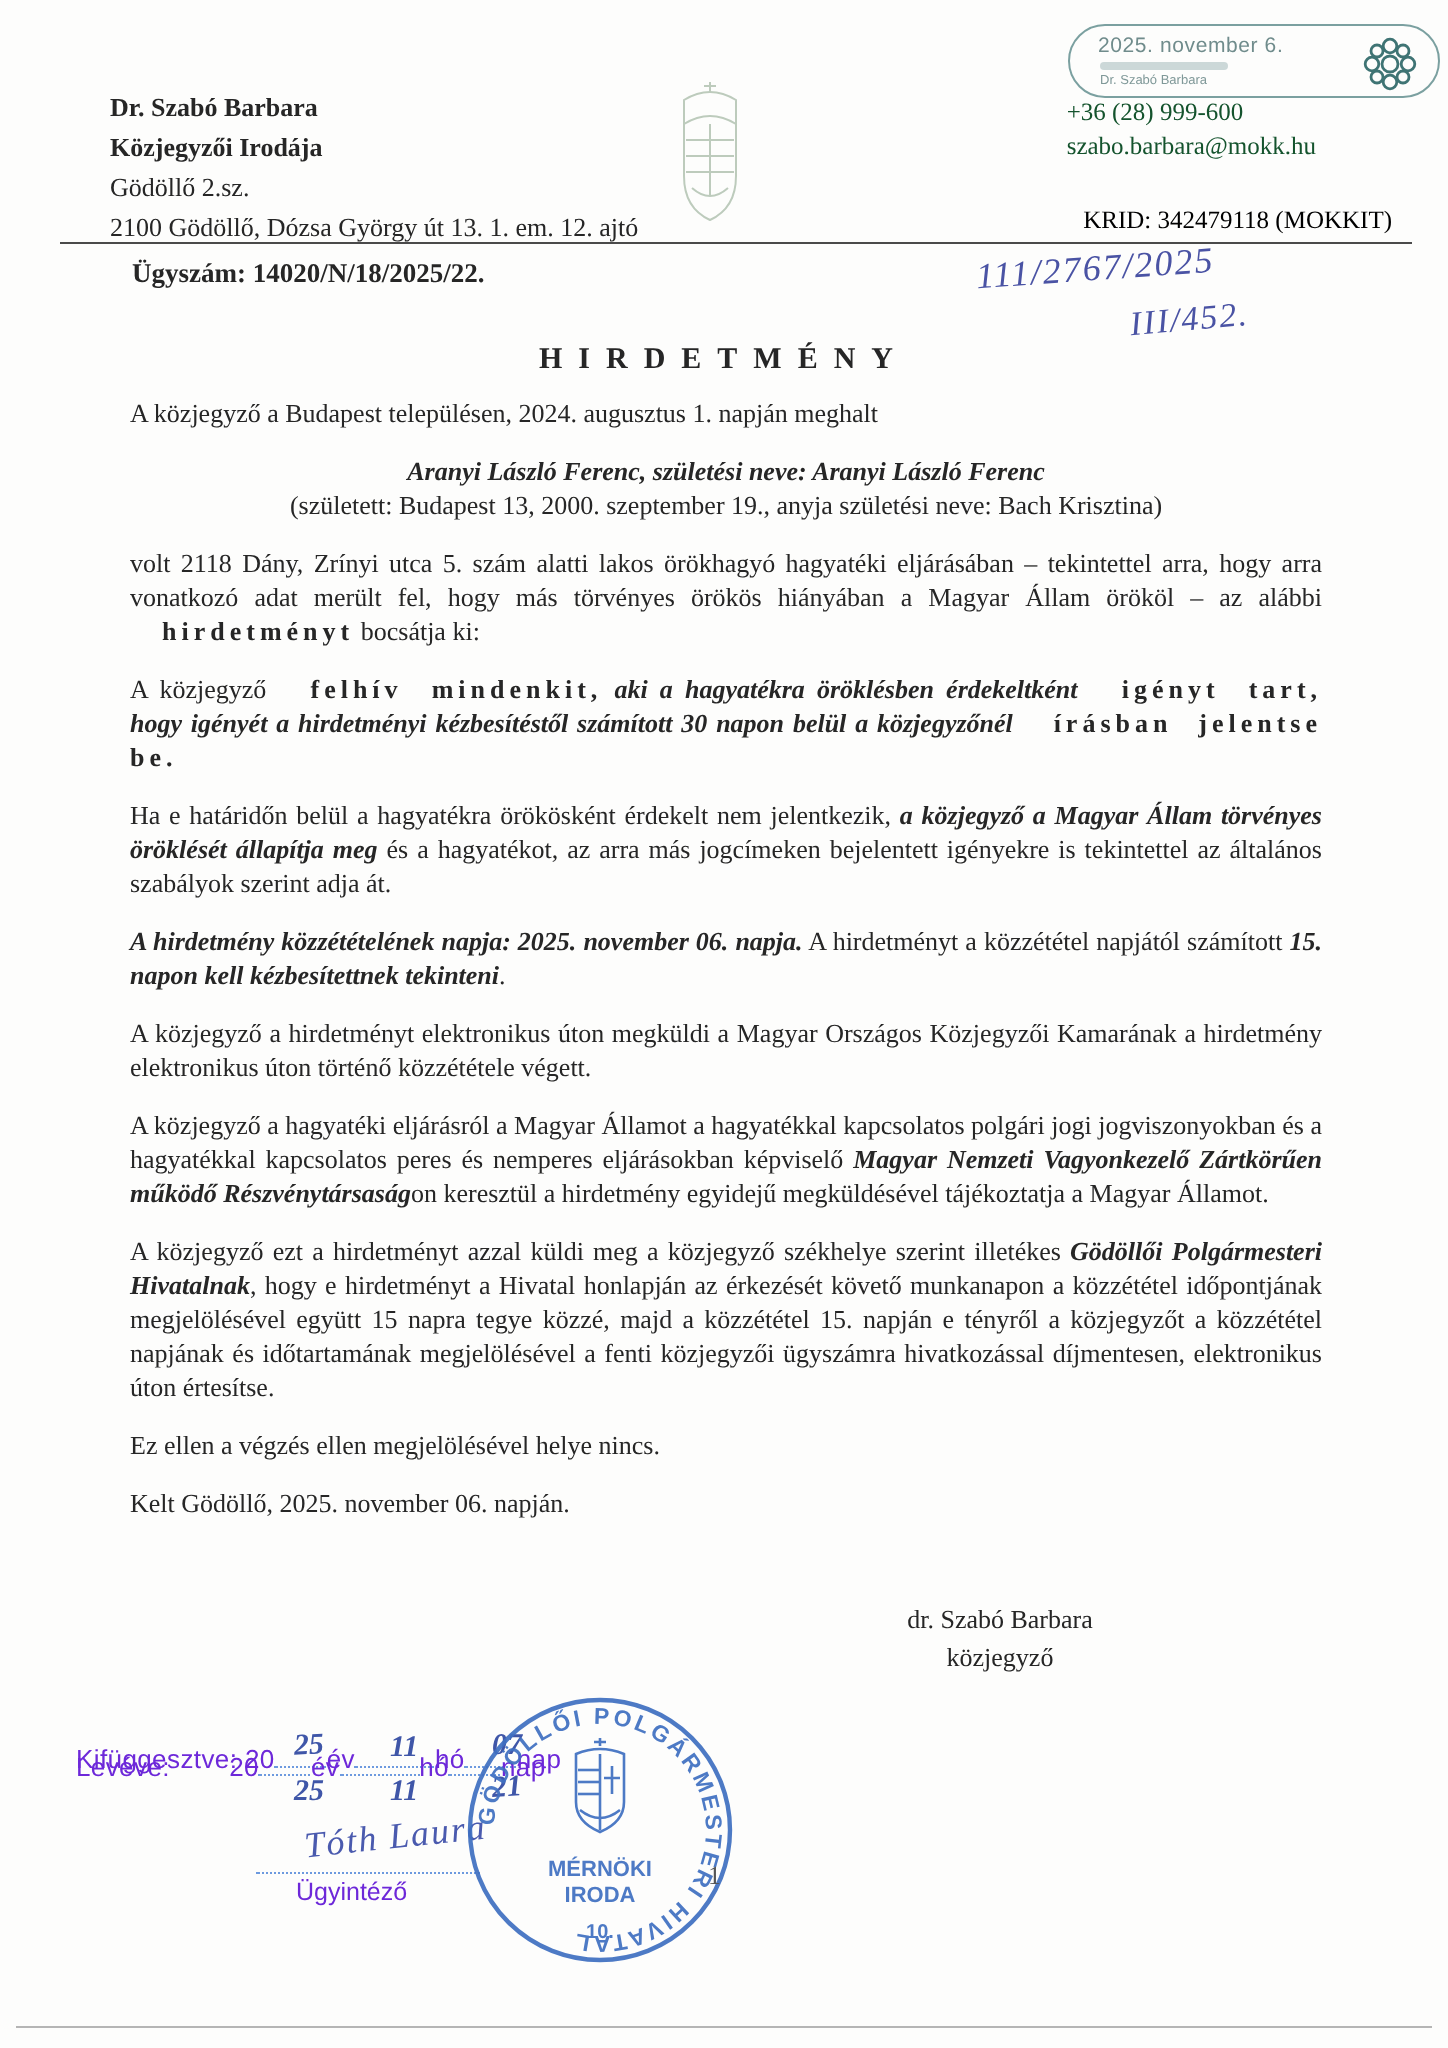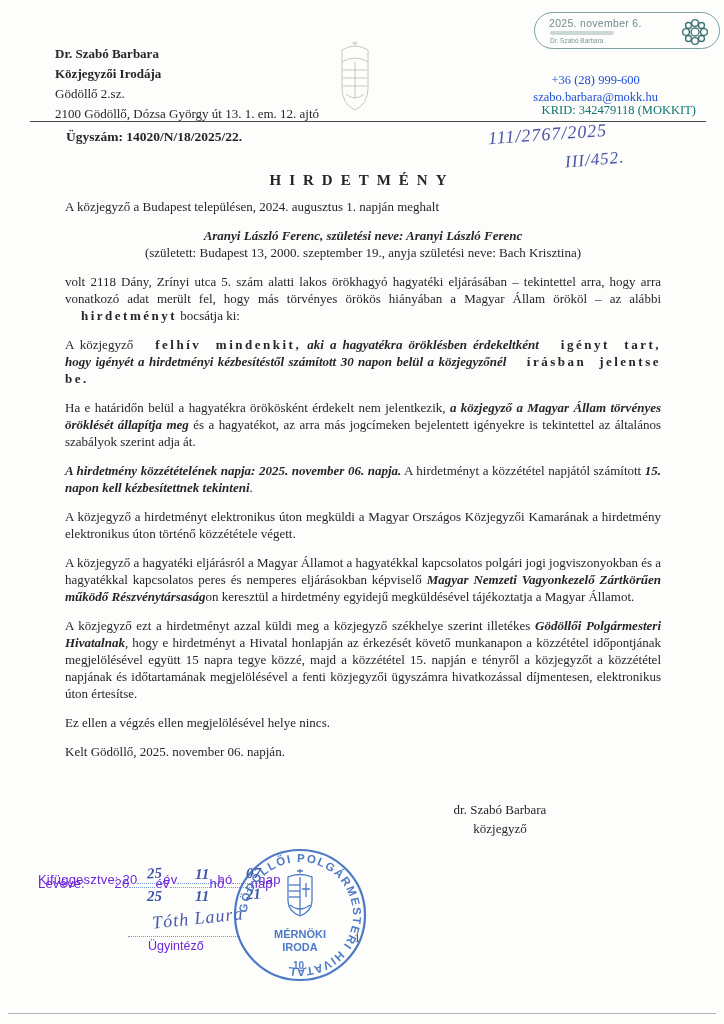--- a/index.html
+++ b/index.html
@@ -12,22 +12,22 @@
   .lh-left{position:absolute;left:55px;top:44px;line-height:20px;font-size:13px;}
   .lh-left .b{font-weight:bold;}
   .crest{position:absolute;left:330px;top:38px;opacity:.85;}
   .esign{position:absolute;right:4px;top:12px;width:186px;height:37px;
     border:1.5px solid #7ba0a0;border-radius:19px;box-sizing:border-box;
     font-family:"Liberation Sans",sans-serif;}
   .esign .d{position:absolute;left:14px;top:4px;font-size:10.5px;color:#708c8c;letter-spacing:.3px;}
   .esign .bar{position:absolute;left:15px;top:18px;width:64px;height:4px;background:#ccd8d8;border-radius:2px;}
   .esign .s{position:absolute;left:15px;top:24px;font-size:6.5px;color:#7f9898;filter:blur(.3px);}
   .rosette{position:absolute;right:6px;top:1px;}
-  .contact{position:absolute;right:66px;top:72px;text-align:center;font-size:12.5px;line-height:17px;color:#1d4ed8;}
-  .krid{position:absolute;right:28px;top:103px;font-size:12.5px;color:#0f766e;}
+  .contact{position:absolute;right:66px;top:48px;text-align:left;font-size:12.5px;line-height:17px;color:#14532d;}
+  .krid{position:absolute;right:28px;top:103px;font-size:12.5px;color:#000000;}
   .rule{position:absolute;left:30px;right:18px;top:121px;height:0;border-top:1.6px solid #4a4a4a;}
   .case{position:absolute;left:66px;top:129px;font-size:13.5px;font-weight:bold;}
   
   .hand{font-family:"Liberation Serif",serif;font-style:italic;color:#4a53a4;}
   .hw1{position:absolute;left:488px;top:124px;font-size:18px;transform:rotate(-4deg);letter-spacing:1px;}
   .hw2{position:absolute;left:565px;top:150px;font-size:17px;transform:rotate(-5deg);letter-spacing:1px;}
   
   .title{position:absolute;left:0;width:724px;top:172px;text-align:center;
     font-size:15px;font-weight:bold;letter-spacing:8px;}
   .docbody{position:absolute;left:65px;top:198px;width:596px;font-size:13px;line-height:17px;}

